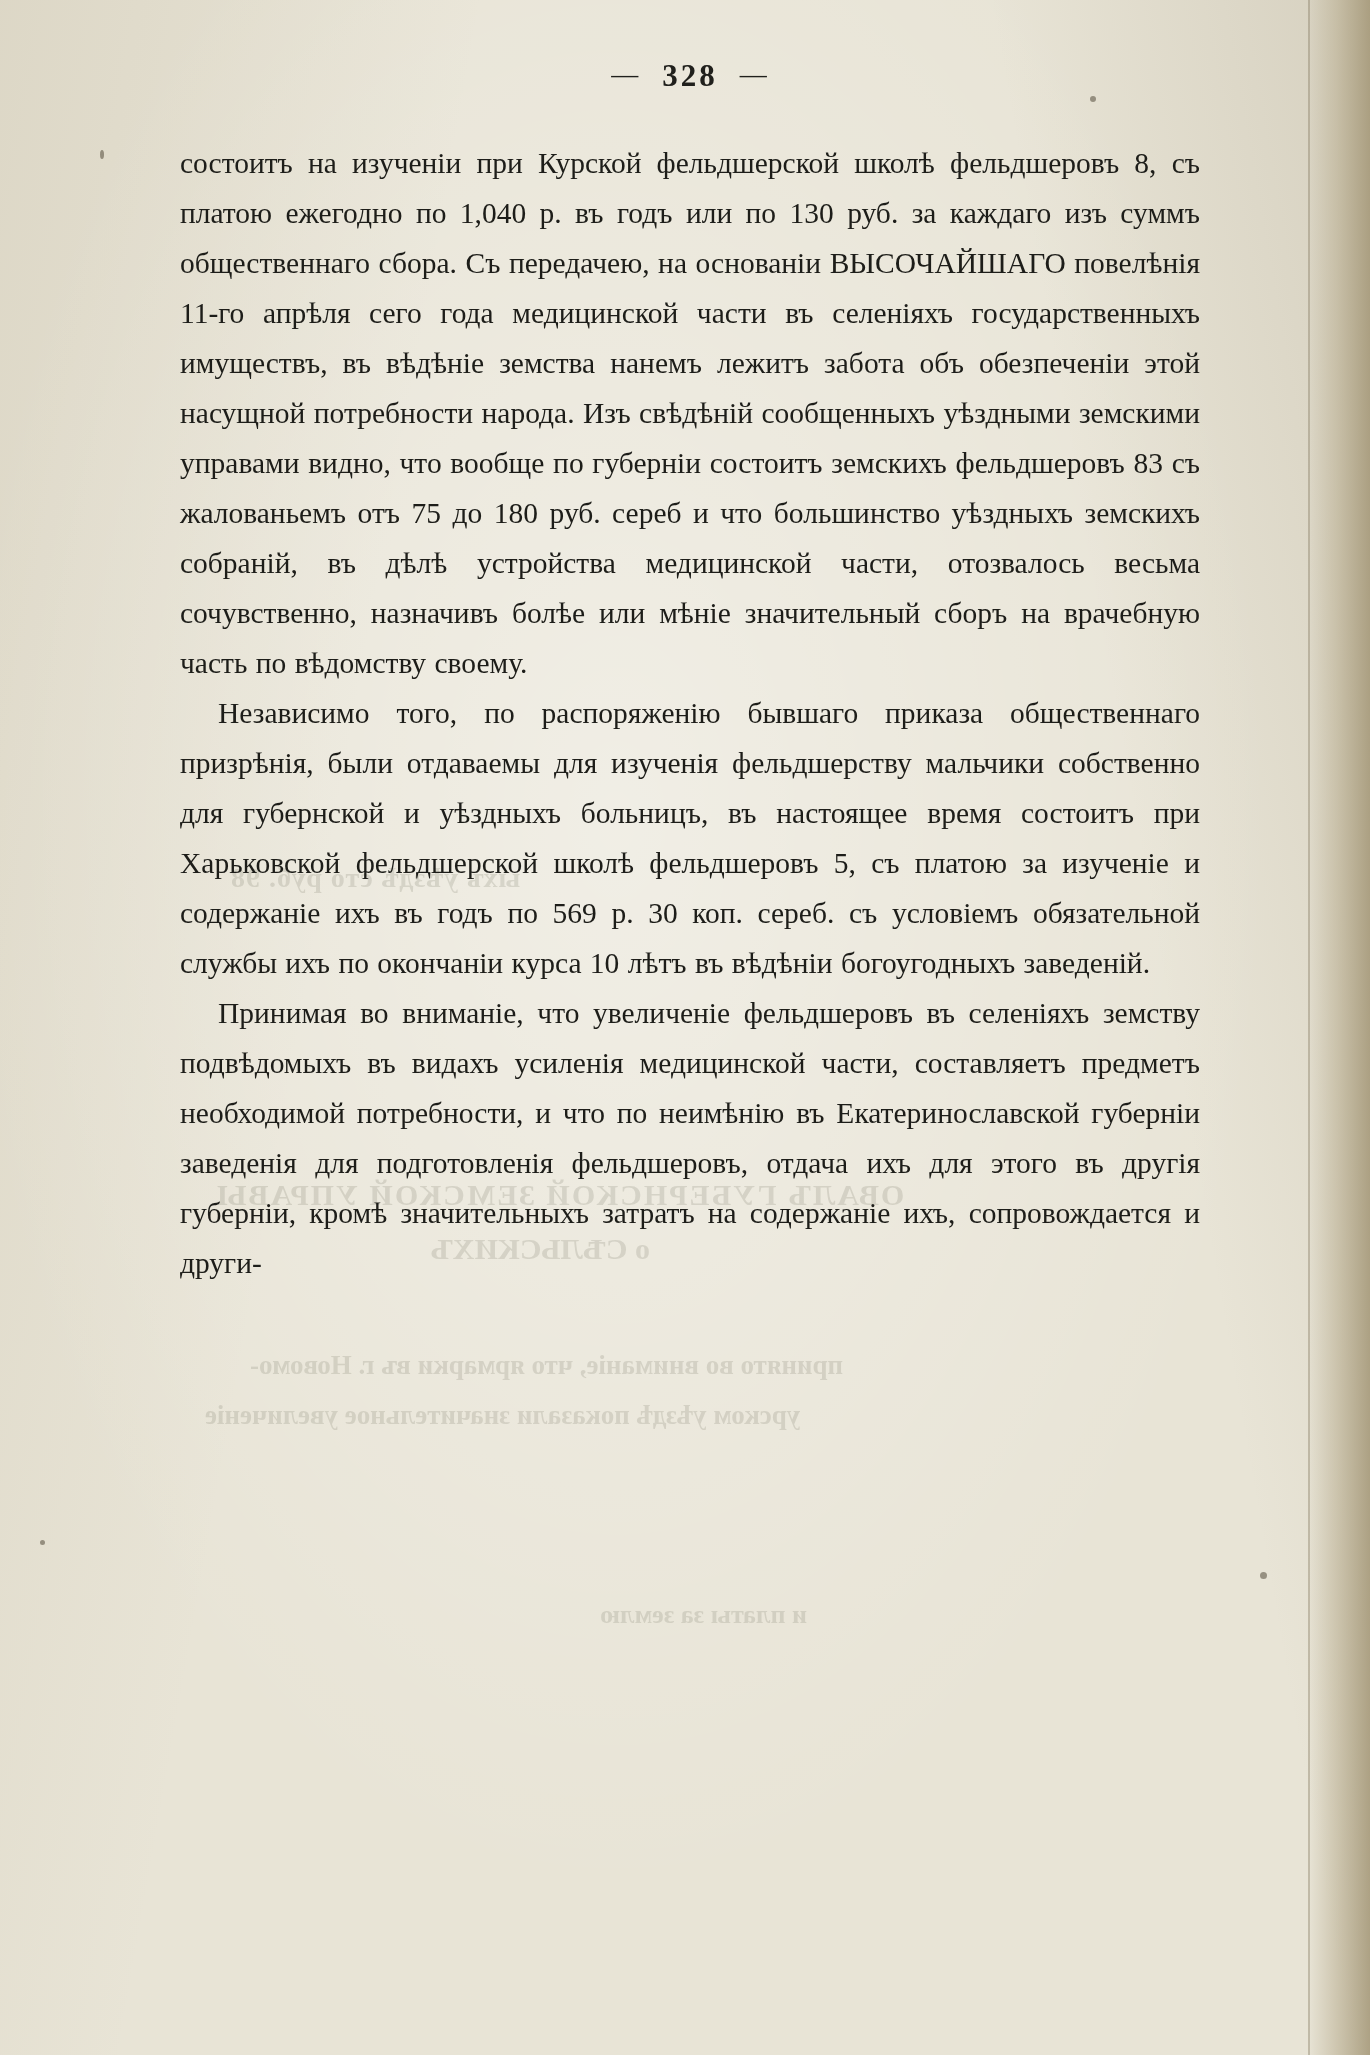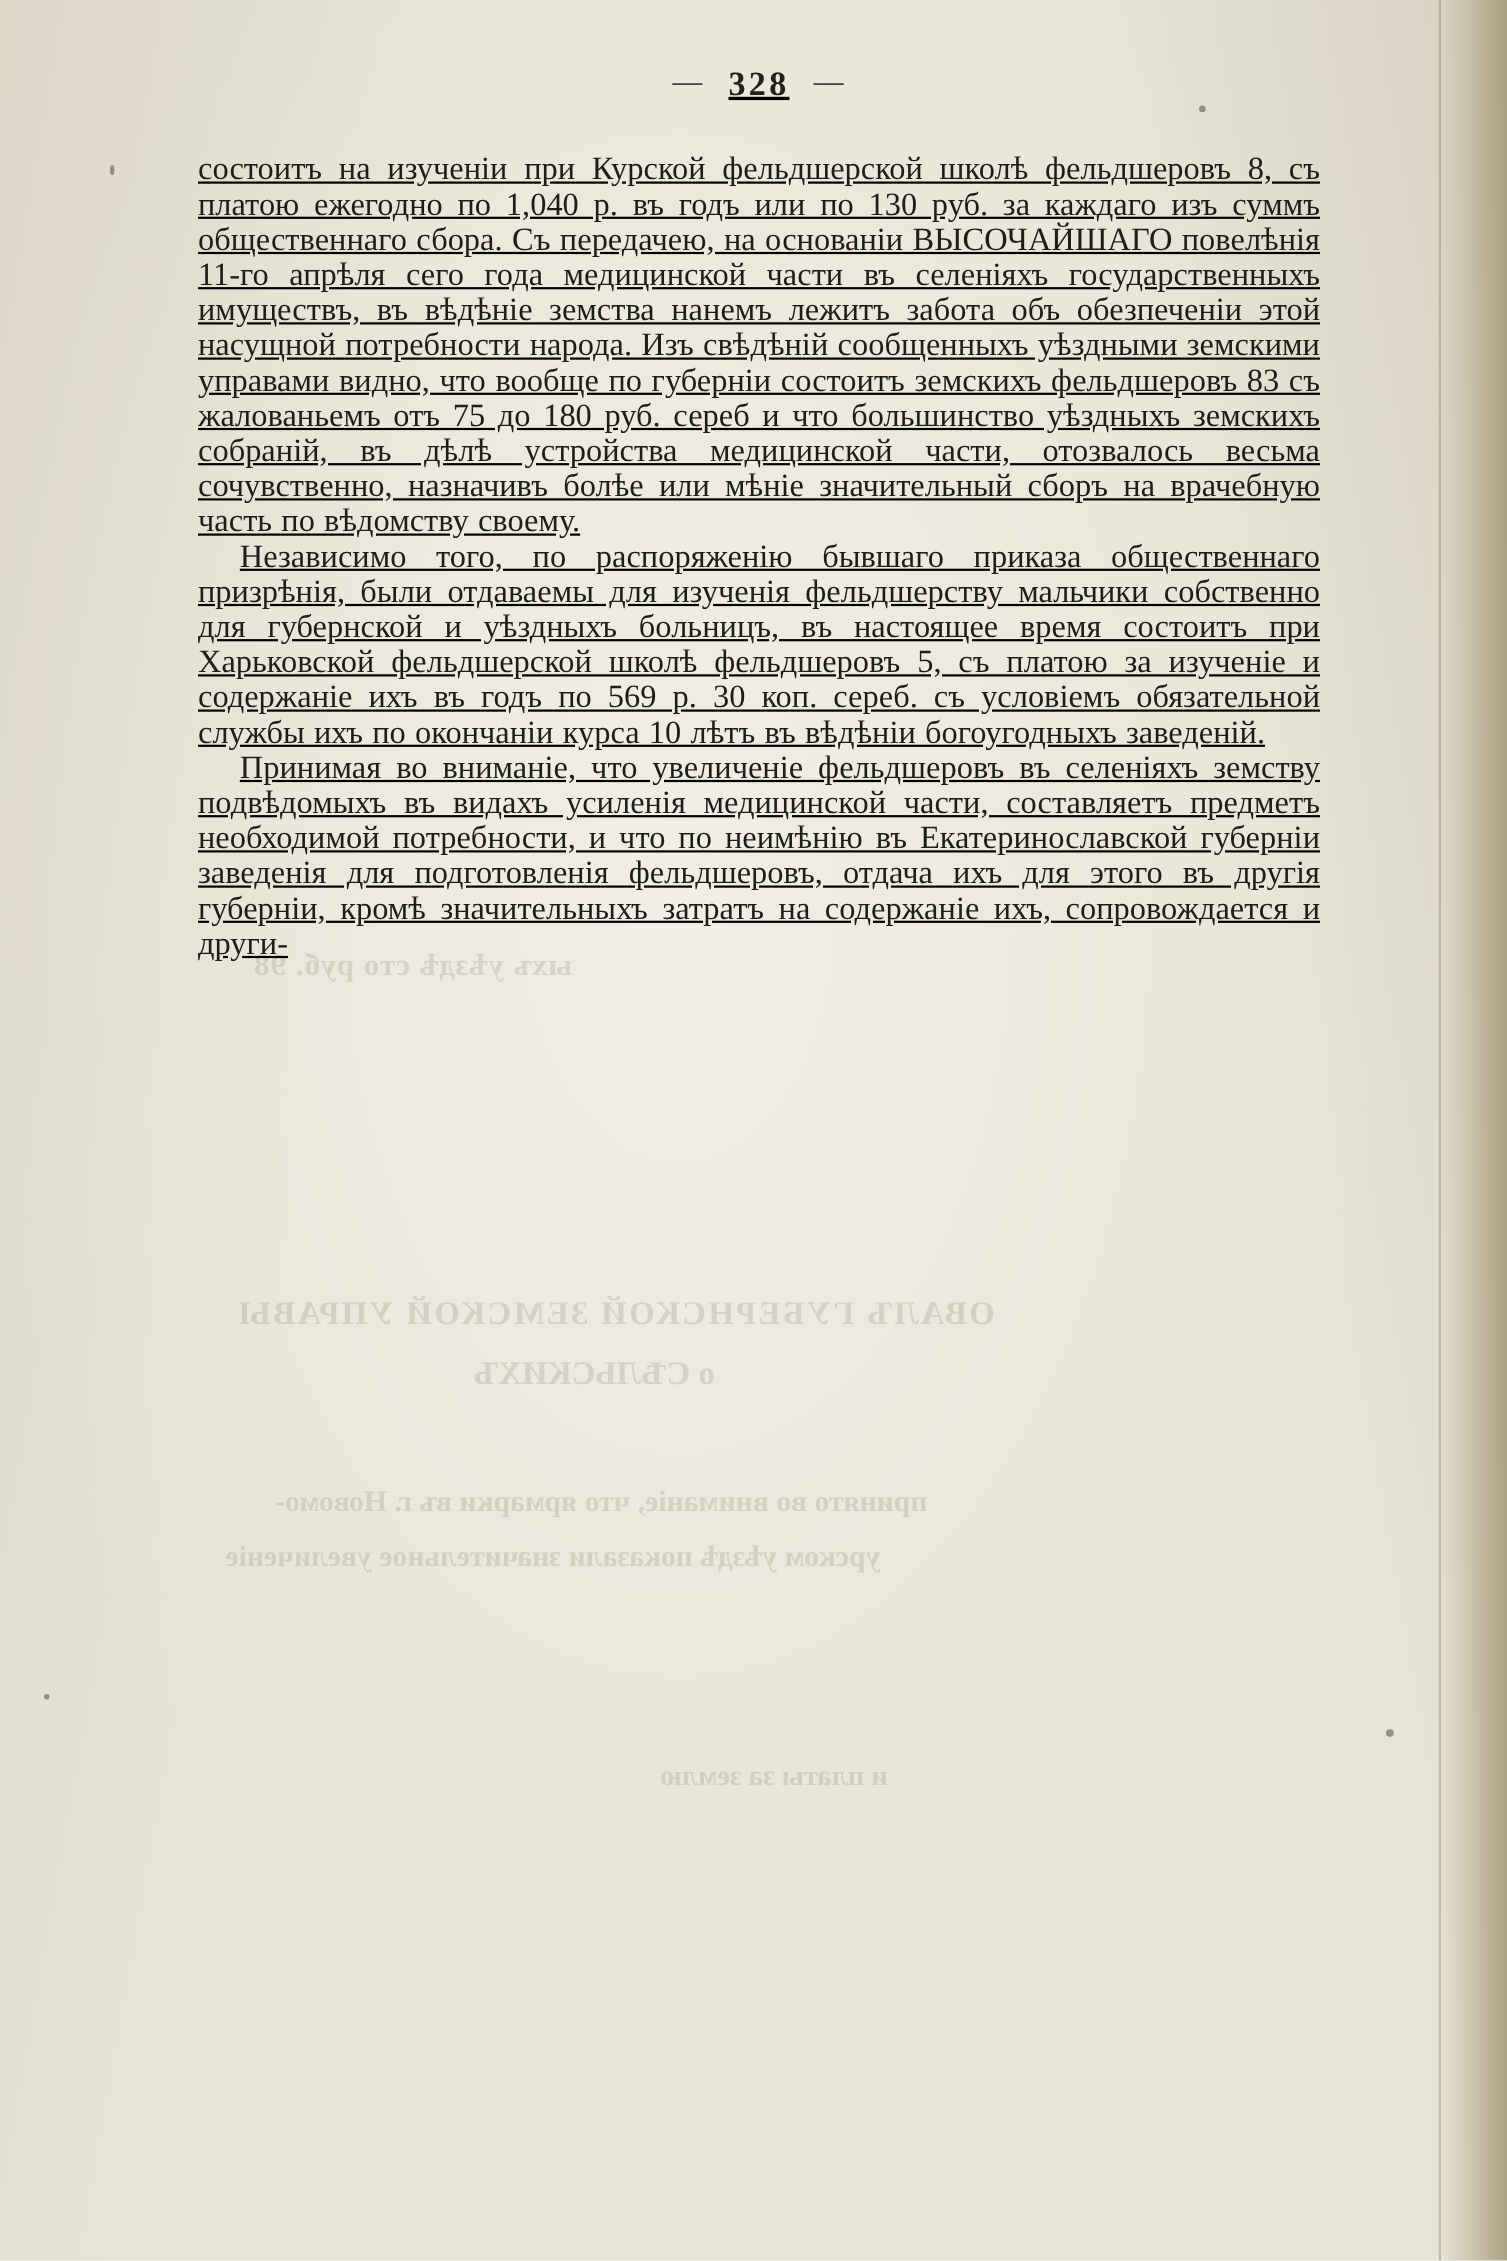--- a/index.html
+++ b/index.html
@@ -46,21 +46,20 @@
     width: 2px;
     height: 2055px;
     background: rgba(120,108,82,0.35);
   }
 
   .content {
     position: absolute;
     left: 180px;
     top: 58px;
     width: 1020px;
-    text-decoration: underline;
   }
 
   .folio {
     text-align: center;
     font-size: 31px;
     letter-spacing: 2px;
     color: #20201c;
     margin-bottom: 44px;
     font-family: "Liberation Serif", serif;
   }
@@ -70,21 +69,21 @@
     font-size: 27px;
     vertical-align: 3px;
   }
   .folio .num {
     font-weight: 700;
     letter-spacing: 3px;
   }
 
   .para {
     font-size: 29.5px;
-    line-height: 32px;
+    line-height: 50px;
     color: #1d1d19;
     text-align: justify;
     text-align-last: left;
     margin: 0 0 0 0;
     word-spacing: 1px;
     font-family: "Liberation Serif", serif;
   }
   .para + .para {
     margin-top: 0px;
   }

